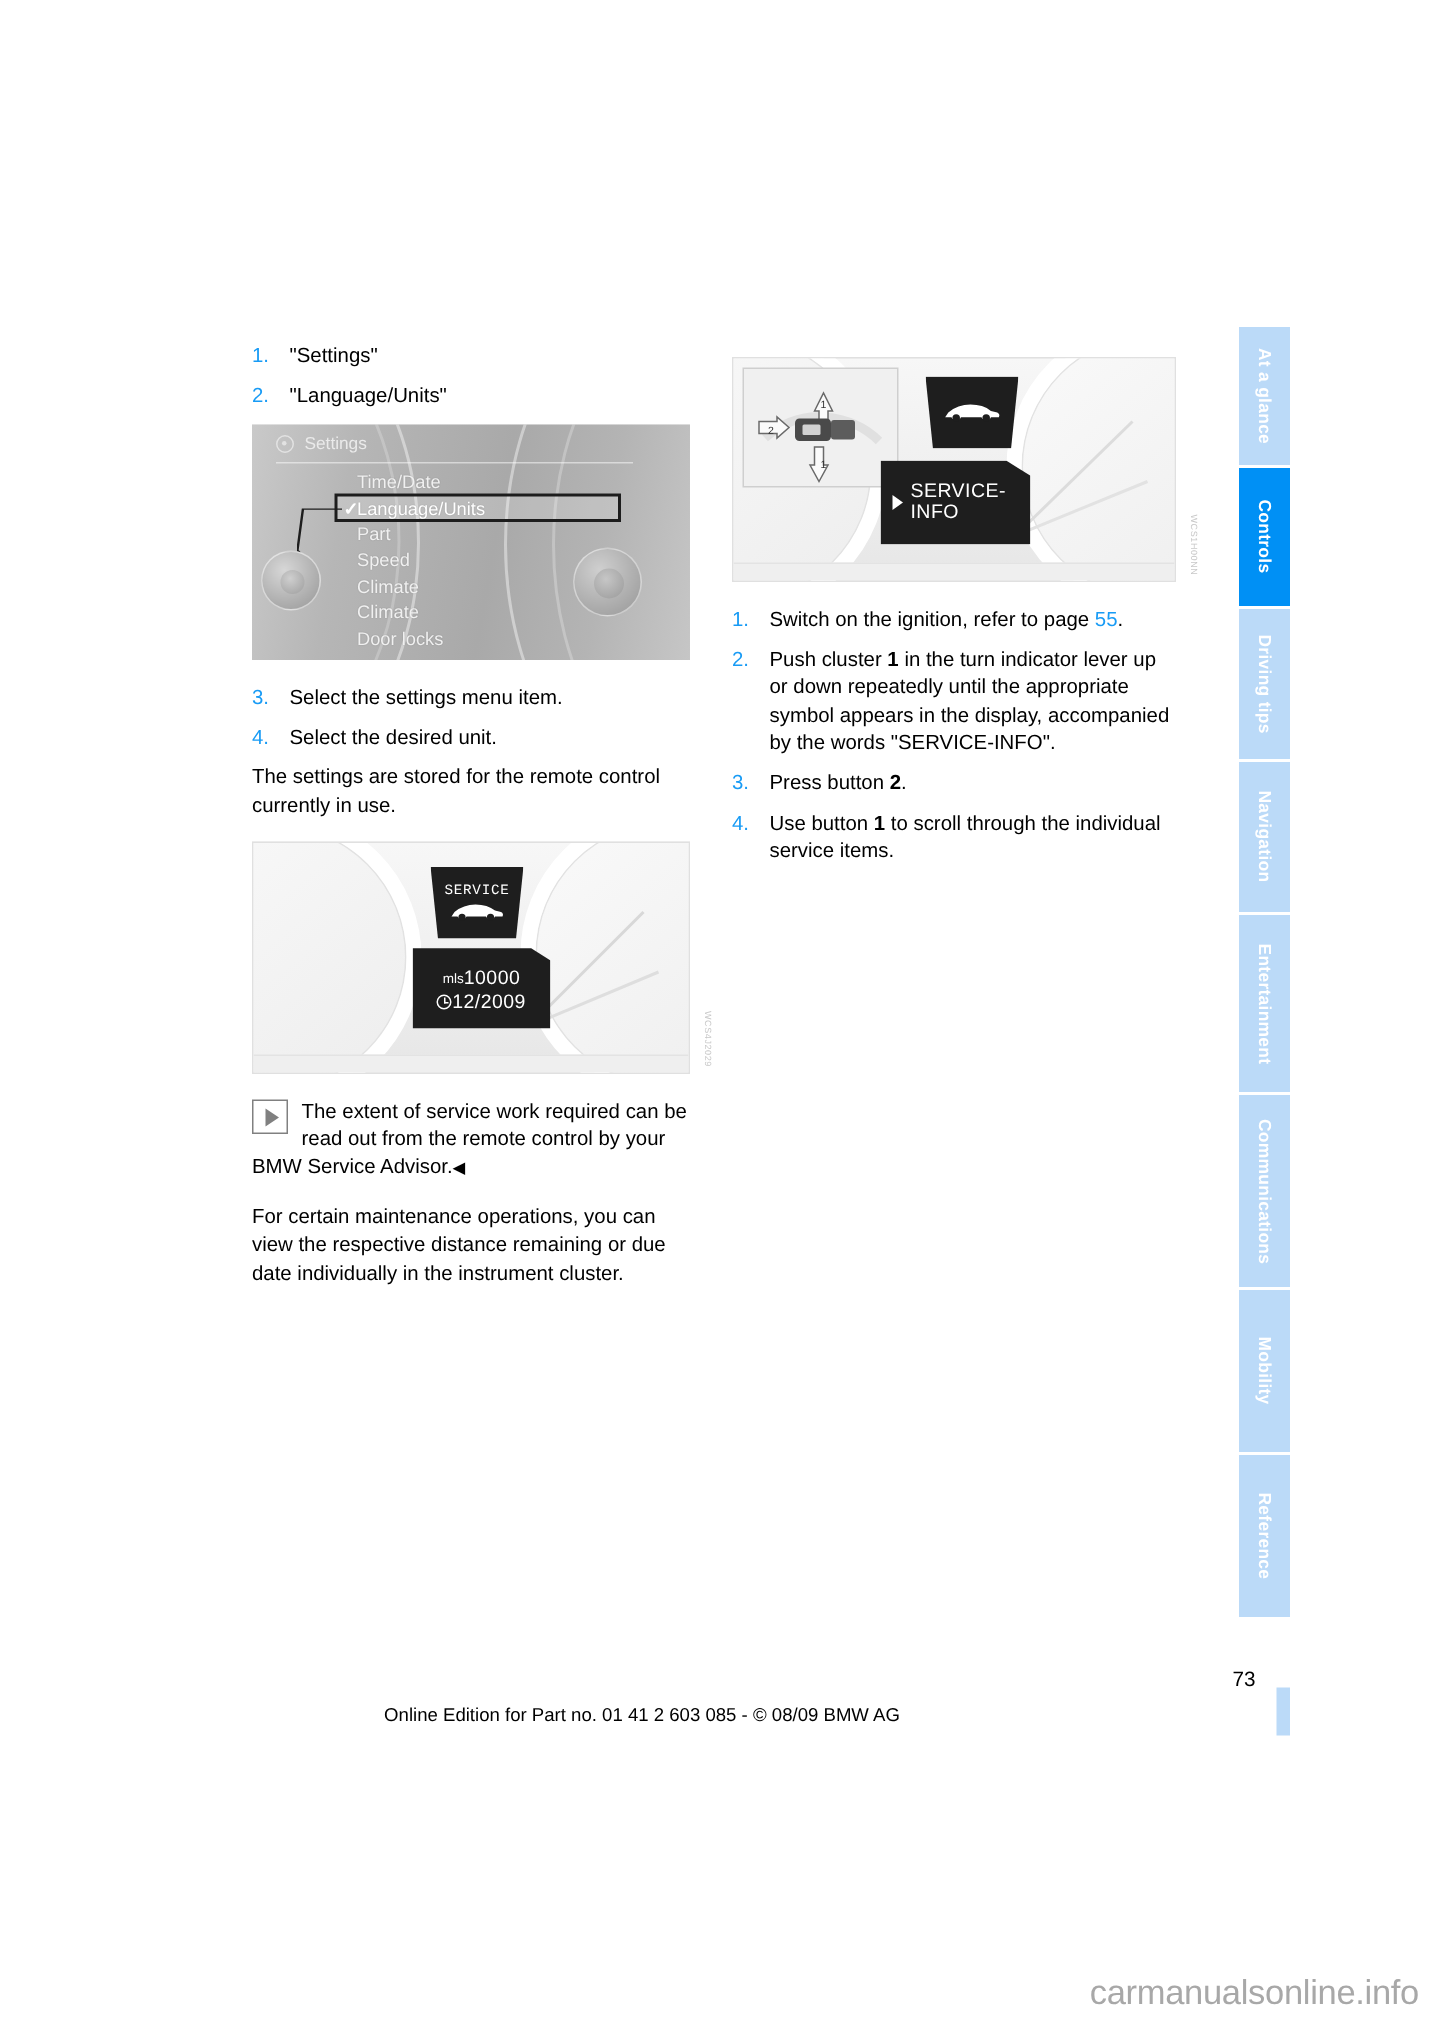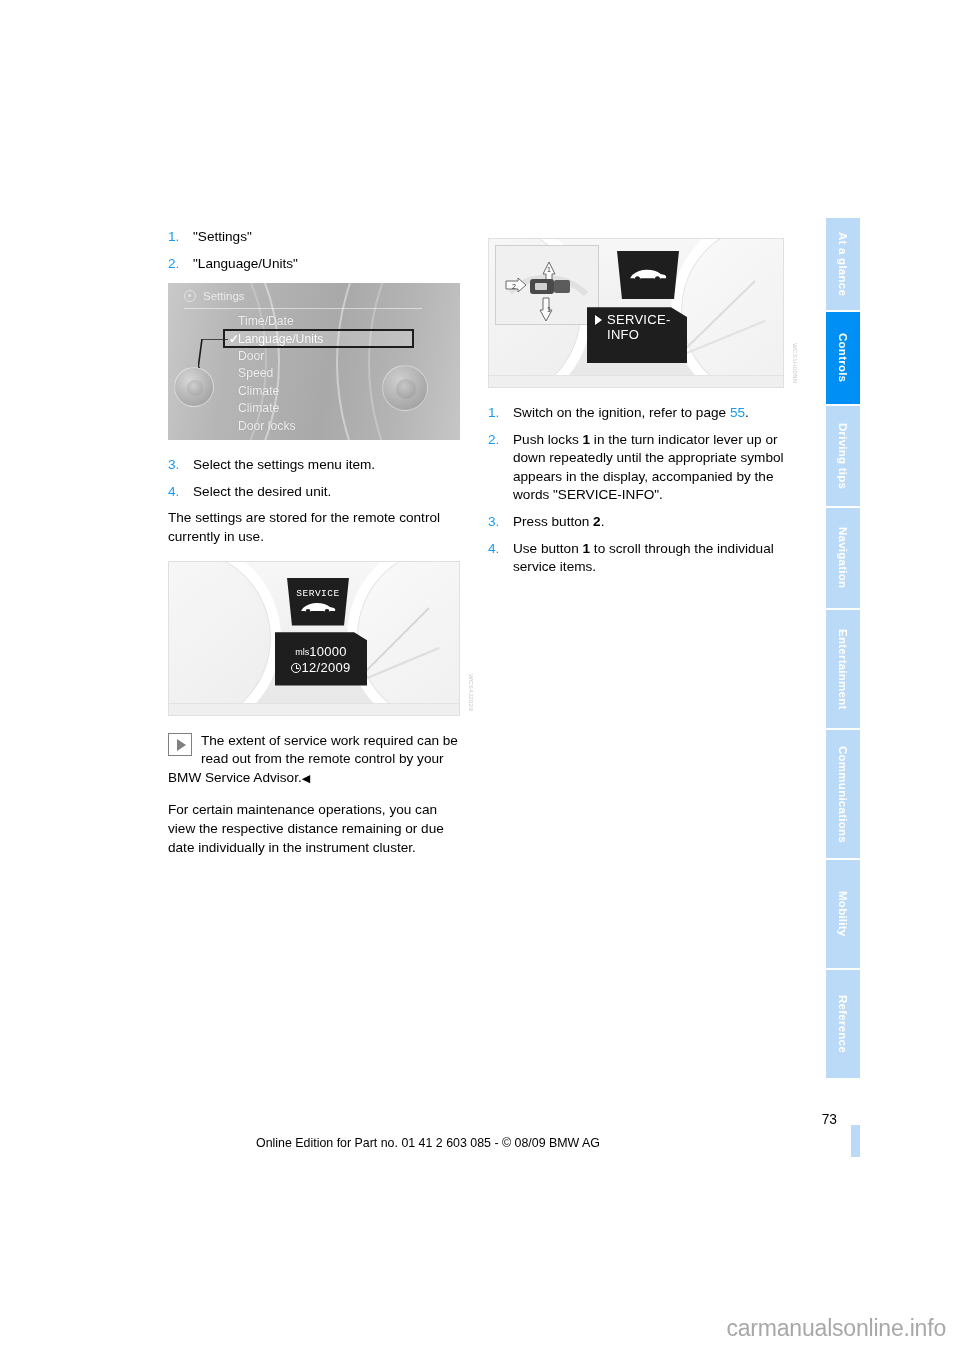--- a/index.html
+++ b/index.html
@@ -233,21 +233,21 @@
   }
   .car-glyph { display:block; }
 
   
   .svc-top-r { left: 128px; top: 12px; width: 62px; height: 48px;
     clip-path: polygon(0 0, 100% 0, 92% 100%, 8% 100%); }
   .svc-info-r {
     position:absolute; left: 98px; top: 62px; width: 100px; height: 62px;
     background:#1e1e1e; color:#fff;
     clip-path: polygon(0 10%, 84% 10%, 100% 26%, 100% 100%, 0 100%);
-    display:flex; padding: 12px 4px 8px 8px; gap:5px;
+    display:flex; align-items:center; padding: 12px 4px 8px 8px; gap:5px;
   }
   .svc-info-r .tri {
     width:0;height:0;border-left:7px solid #fff;
     border-top:5px solid transparent;border-bottom:5px solid transparent;
     flex: 0 0 auto; margin-top: 2px;
   }
   .svc-info-r .txt { font-size: 13px; line-height: 14.5px; letter-spacing:.3px; }
 
   
   .lever-inset {
@@ -328,21 +328,21 @@
           <span>Settings</span>
         </div>
         <div class="hline"></div>
 
         <div class="selbox"></div>
         <div class="check">✓</div>
 
         <ul>
           <li>Time/Date</li>
           <li class="sel">Language/Units</li>
-          <li>Door</li>
+          <li>Part</li>
           <li>Speed</li>
           <li>Climate</li>
           <li>Climate</li>
           <li>Door locks</li>
         </ul>
 
         <div class="leader">
           <svg width="34" height="40" viewBox="0 0 34 40">
             <polyline points="30,0 4,0 0,30" fill="none" stroke="#1d1d1d" stroke-width="1.6"></polyline>
             <circle cx="0" cy="30" r="2.4" fill="#1d1d1d"></circle>
@@ -463,21 +463,21 @@
       <span class="fig-code">WCS1H00NN</span>
     </div>
 
     <ul class="olist">
       <li>
         <span class="num">1.</span>
         <span><span>Switch on the ignition, refer to page </span><span style="color:#189BF5">55</span><span>.</span></span>
       </li>
       <li>
         <span class="num">2.</span>
-        <span><span>Push locks </span><b>1</b><span> in the turn indicator lever up or down repeatedly until the appropriate symbol appears in the display, accompanied by the words "SERVICE-INFO".</span></span>
+        <span><span>Push cluster </span><b>1</b><span> in the turn indicator lever up or down repeatedly until the appropriate symbol appears in the display, accompanied by the words "SERVICE-INFO".</span></span>
       </li>
       <li>
         <span class="num">3.</span>
         <span><span>Press button </span><b>2</b><span>.</span></span>
       </li>
       <li>
         <span class="num">4.</span>
         <span><span>Use button </span><b>1</b><span> to scroll through the individual service items.</span></span>
       </li>
     </ul>

